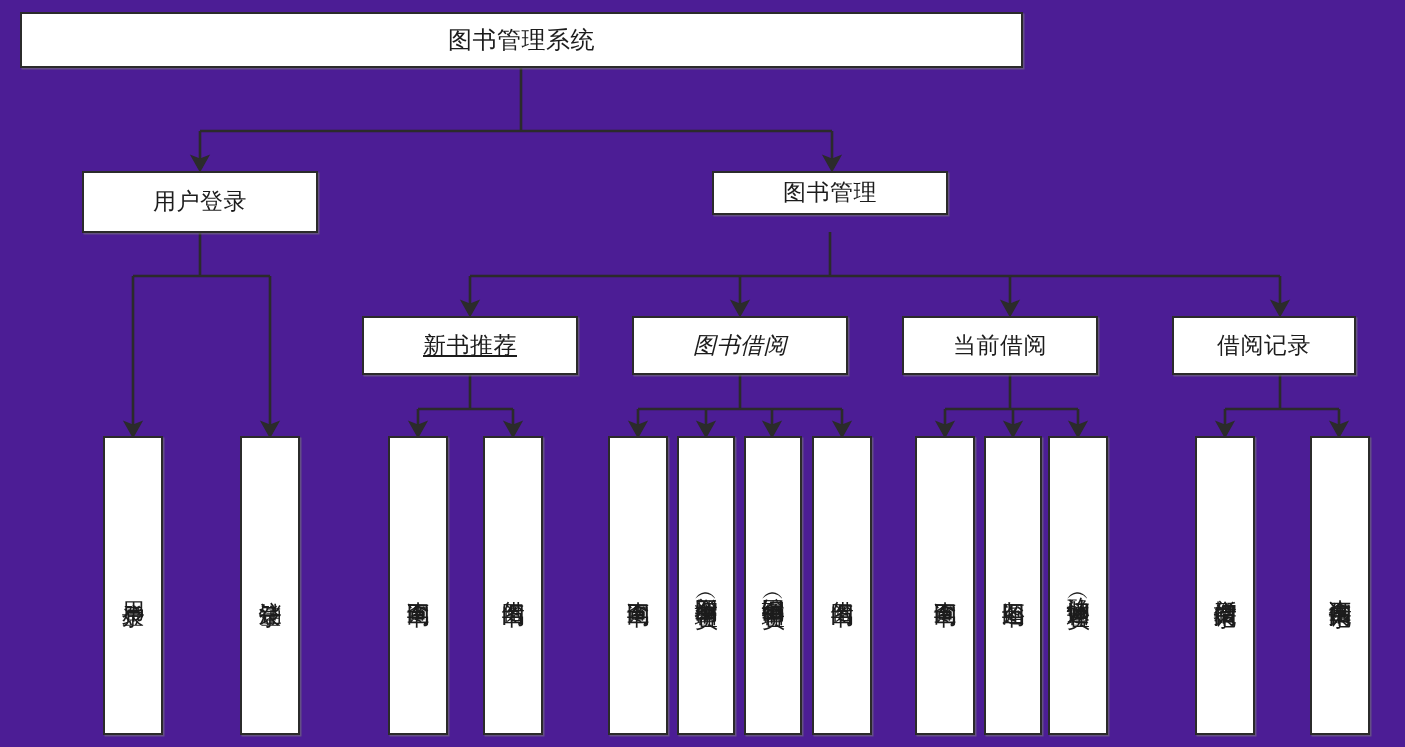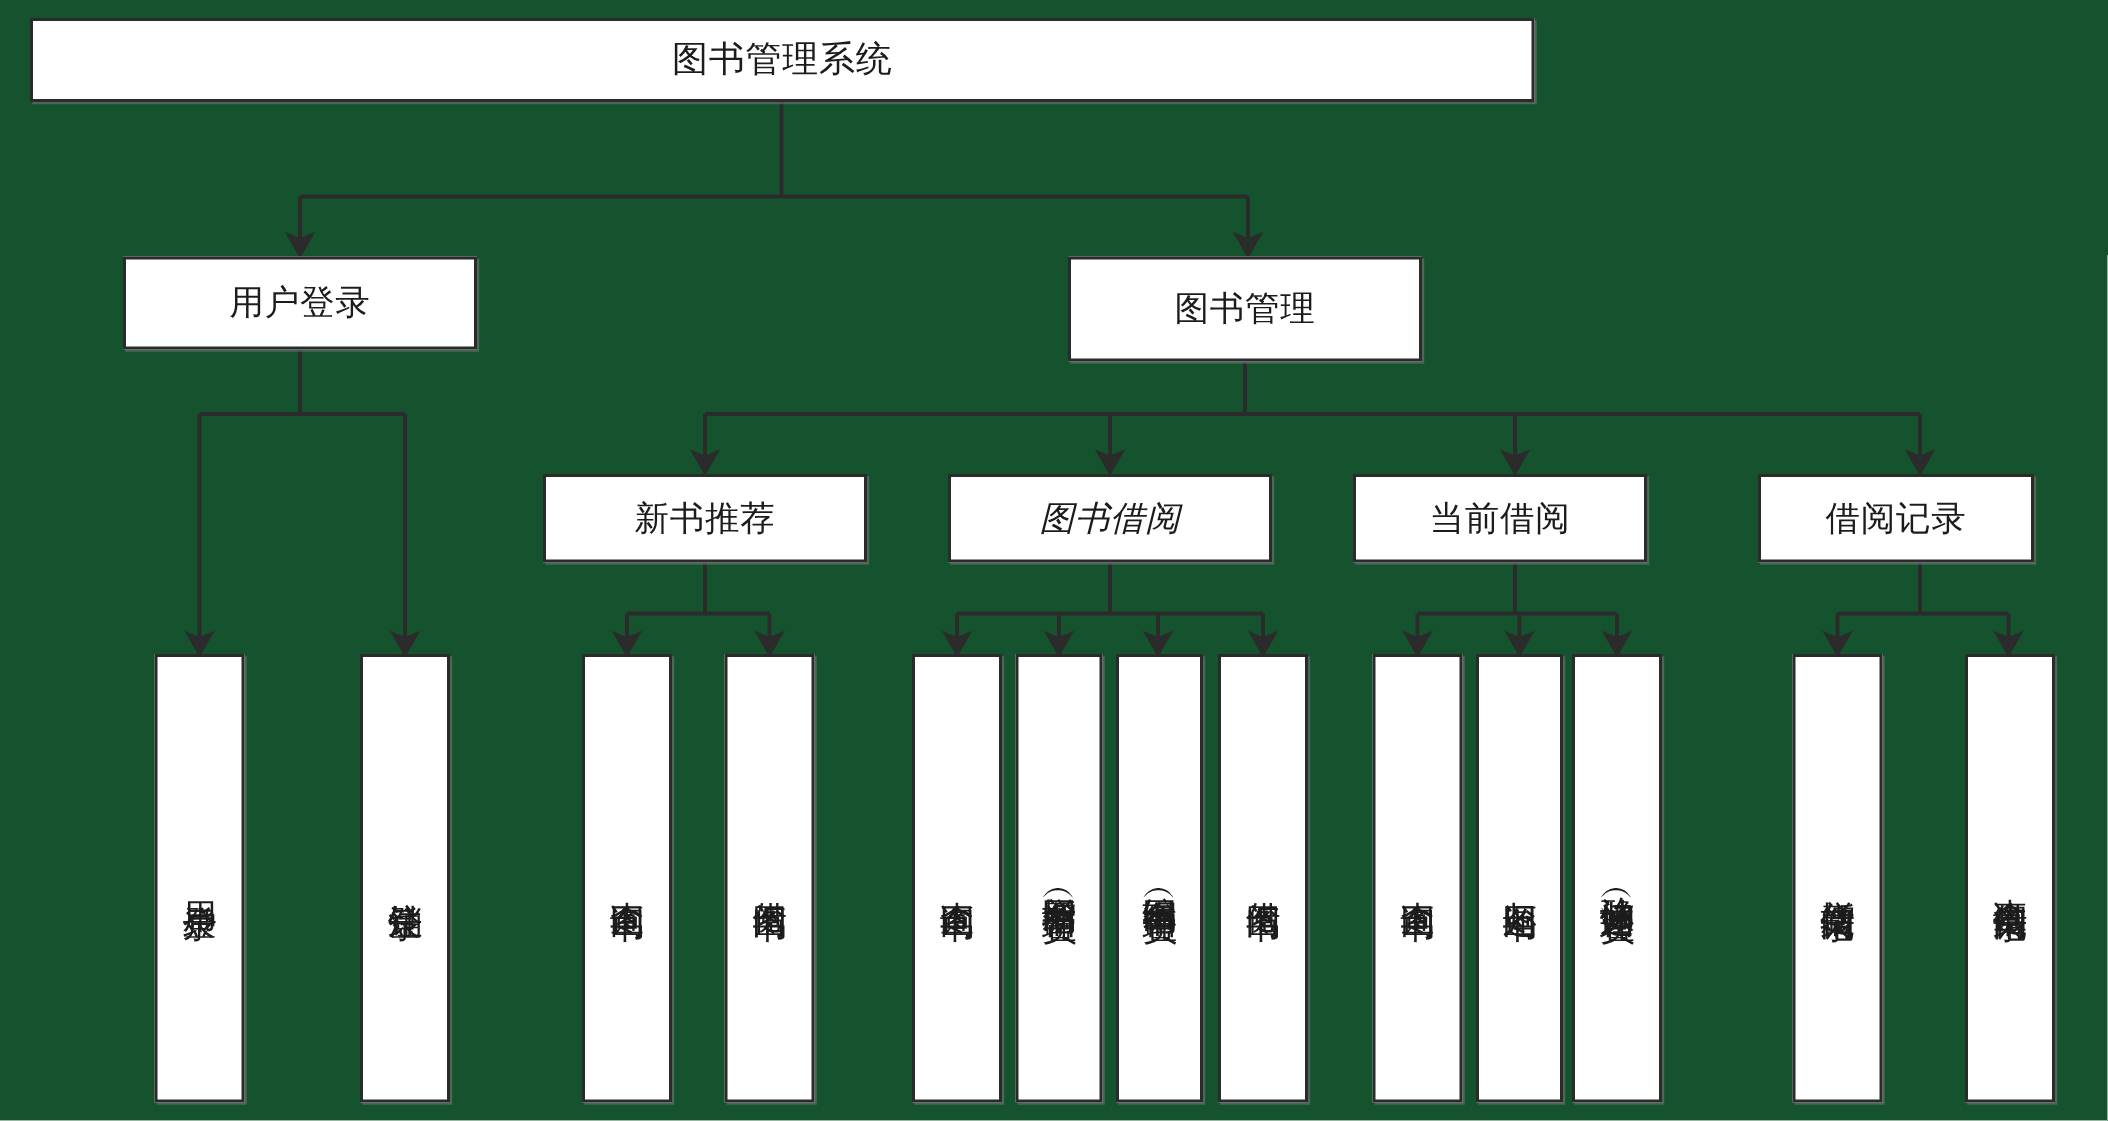--- a/index.html
+++ b/index.html
@@ -7,21 +7,21 @@
     padding: 0;
     background: #ffffff;
   }
   body {
     font-family: "Liberation Sans", "DejaVu Sans", sans-serif;
   }
   #diagram-root {
     position: relative;
     width: 1405px;
     height: 747px;
-    background: #14532d;
+    background: #4c1d95;
     overflow: hidden;
   }
   #edges-layer {
     position: absolute;
     left: 0;
     top: 0;
     width: 1405px;
     height: 747px;
     pointer-events: none;
   }
@@ -123,25 +123,25 @@
     </g>
   </svg>
 
   <div class="node node-h node-root" style="left:20px; top:12px; width:1003px; height:56px;">
     <span>图书管理系统</span>
   </div>
 
   <div class="node node-h" style="left:82px; top:171px; width:236px; height:62px;">
     <span>用户登录</span>
   </div>
-  <div class="node node-h" style="left:712px; top:171px; width:236px; height:70px;">
+  <div class="node node-h" style="left:712px; top:171px; width:236px; height:44px;">
     <span>图书管理</span>
   </div>
 
-  <div class="node node-h" style="left:362px; top:316px; width:216px; height:59px;">
+  <div class="node node-h" style="left:362px; top:316px; width:216px; height:59px;text-decoration:underline;">
     <span>新书推荐</span>
   </div>
   <div class="node node-h" style="left:632px; top:316px; width:216px; height:59px;font-style:italic;">
     <span>图书借阅</span>
   </div>
   <div class="node node-h" style="left:902px; top:316px; width:196px; height:59px;">
     <span>当前借阅</span>
   </div>
   <div class="node node-h" style="left:1172px; top:316px; width:184px; height:59px;">
     <span>借阅记录</span>

